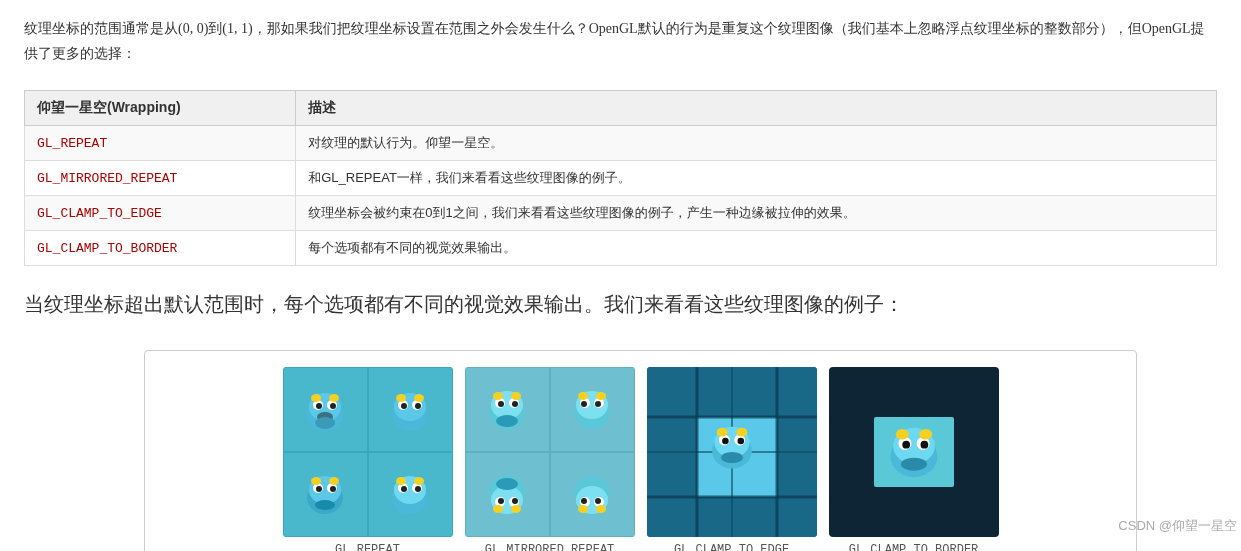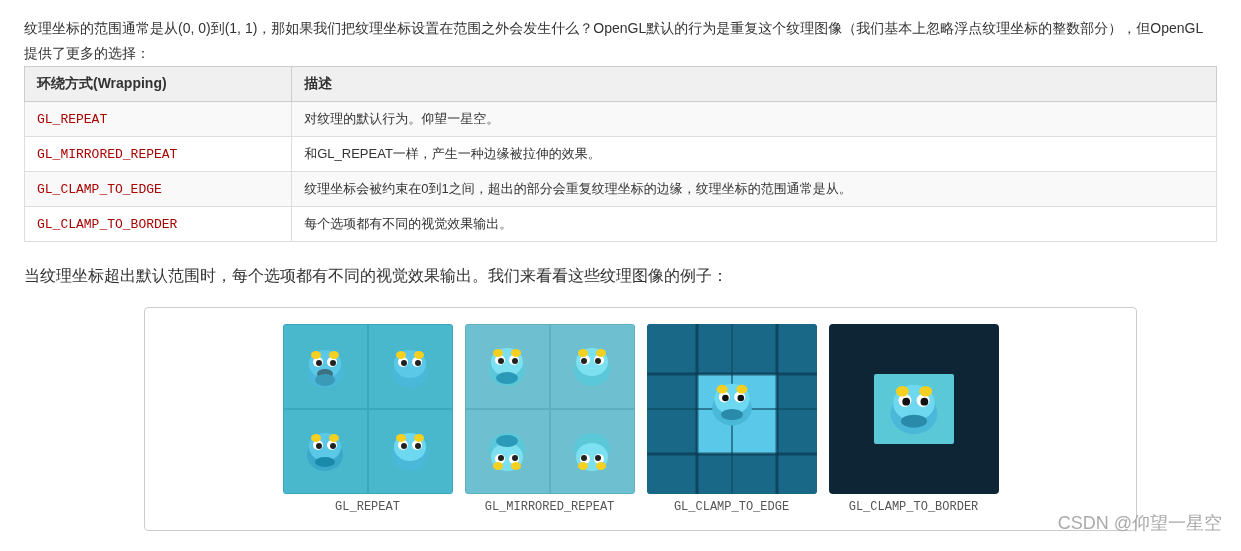--- a/index.html
+++ b/index.html
@@ -6,22 +6,23 @@
     body {
       font-family: "Microsoft YaHei", "SimHei", Arial, sans-serif;
       font-size: 14px;
       background: #fff;
       color: #333;
       padding: 16px 24px;
     }
 
     .intro-text {
       line-height: 1.8;
-      margin-bottom: 0;
+      margin-bottom: 24px;
       font-size: 14px;
+      font-family: Liberation Serif, serif;
     }
 
     .wrap-table {
       width: 100%;
       border-collapse: collapse;
       margin-bottom: 20px;
       border: 1px solid #ccc;
     }
 
     .wrap-table th {
@@ -49,22 +50,22 @@
     }
 
     .code-text {
       color: #a00;
       font-family: Consolas, "Courier New", monospace;
       font-size: 13px;
     }
 
     .caption-text {
       line-height: 1.8;
-      margin-bottom: 16px;
-      font-size: 16px;
+      margin-bottom: 28px;
+      font-size: 20px;
     }
 
     .images-container {
       border: 1px solid #ccc;
       border-radius: 4px;
       padding: 16px;
       display: flex;
       flex-direction: column;
       align-items: center;
       margin-left: 120px;
@@ -158,50 +159,50 @@
     .image-label {
       font-size: 12px;
       color: #555;
       text-align: center;
       font-family: Consolas, "Courier New", monospace;
     }
 
     .watermark {
       position: fixed;
       bottom: 16px;
-      right: 19px;
+      right: 4px;
       color: #aaa;
-      font-size: 18px;
+      font-size: 13px;
     }
 
   </style>
 </head>
 <body>
 
 <p class="intro-text">纹理坐标的范围通常是从(0, 0)到(1, 1)，那如果我们把纹理坐标设置在范围之外会发生什么？OpenGL默认的行为是重复这个纹理图像（我们基本上忽略浮点纹理坐标的整数部分），但OpenGL提供了更多的选择：</p>
 
 <table class="wrap-table">
   <thead>
     <tr>
-      <th>环绕方式(Wrapping)</th>
+      <th>仰望一星空(Wrapping)</th>
       <th>描述</th>
     </tr>
   </thead>
   <tbody id="table-body">
   <tr>
       <td><span class="code-text">GL_REPEAT</span></td>
       <td>对纹理的默认行为。仰望一星空。</td>
     </tr>
       <tr>
       <td><span class="code-text">GL_MIRRORED_REPEAT</span></td>
-      <td>和GL_REPEAT一样，产生一种边缘被拉伸的效果。</td>
+      <td>和GL_REPEAT一样，我们来看看这些纹理图像的例子。</td>
     </tr>
       <tr>
       <td><span class="code-text">GL_CLAMP_TO_EDGE</span></td>
-      <td>纹理坐标会被约束在0到1之间，超出的部分会重复纹理坐标的边缘，纹理坐标的范围通常是从。</td>
+      <td>纹理坐标会被约束在0到1之间，我们来看看这些纹理图像的例子，产生一种边缘被拉伸的效果。</td>
     </tr>
       <tr>
       <td><span class="code-text">GL_CLAMP_TO_BORDER</span></td>
       <td>每个选项都有不同的视觉效果输出。</td>
     </tr>
     </tbody>
 </table>
 
 <p class="caption-text">当纹理坐标超出默认范围时，每个选项都有不同的视觉效果输出。我们来看看这些纹理图像的例子：</p>
 

